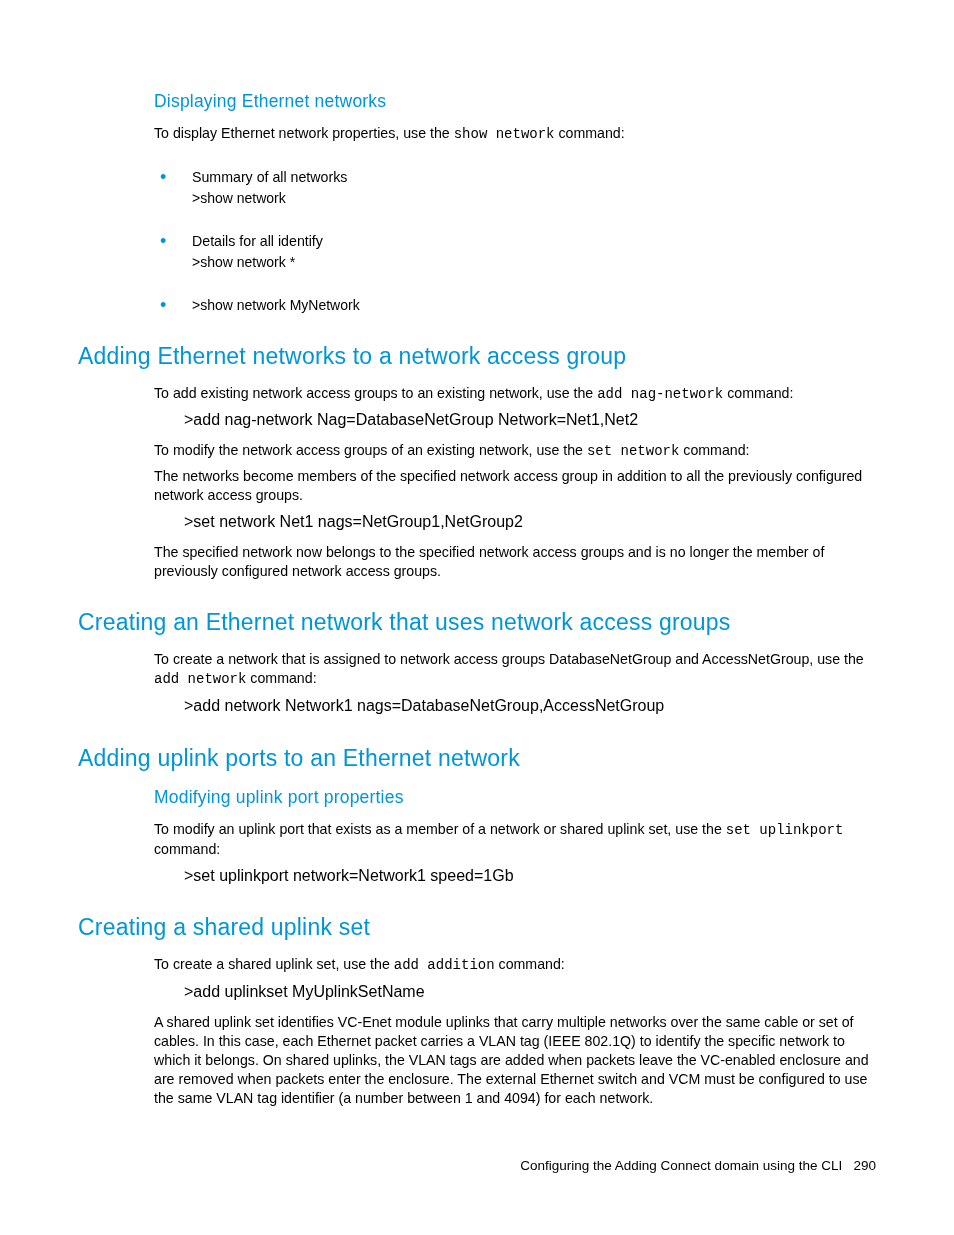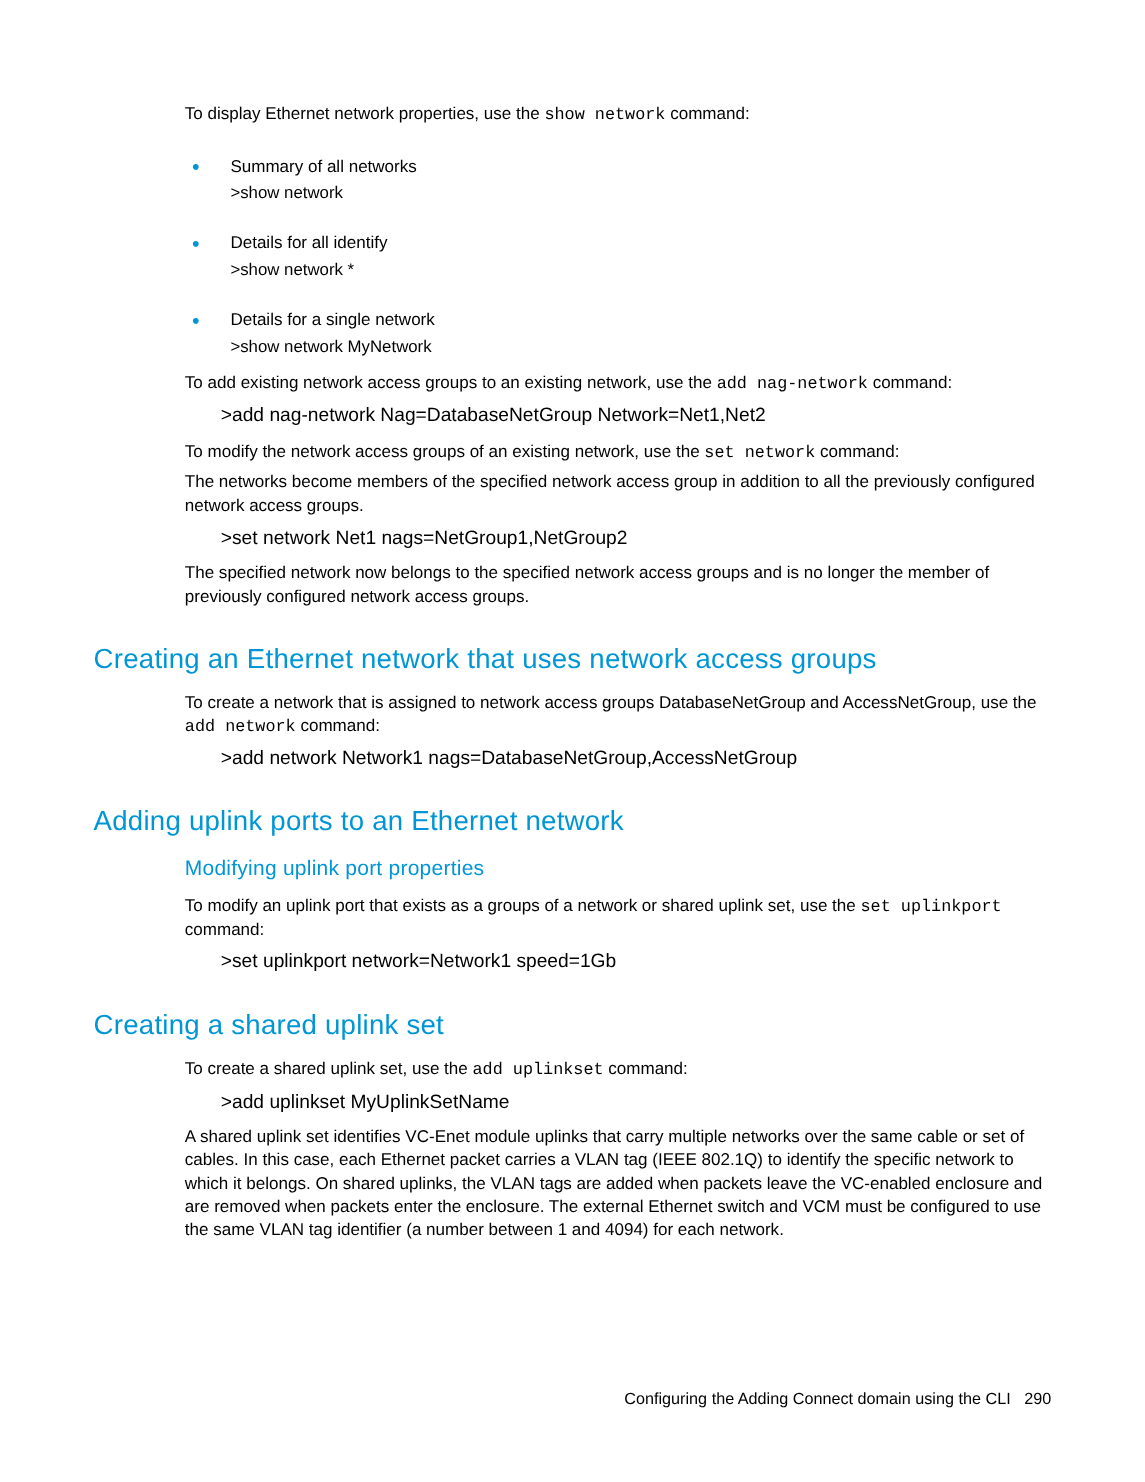--- a/index.html
+++ b/index.html
@@ -81,40 +81,41 @@
     bottom: 60px;
     right: 78px;
     font-size: 13.5px;
   }
 </style>
 </head>
 <body>
 
 <div class="page">
 
+  <h3 class="subsection">Displaying Ethernet networks</h3>
   <div class="body-block">
     <p>
       <span>To display Ethernet network properties, use the </span><code class="mono">show network</code><span> command:</span>
     </p>
     <ul class="bullets">
       <li>
         <span class="li-text">Summary of all networks</span>
         <span class="li-cmd">&gt;show network</span>
       </li>
       <li>
         <span class="li-text">Details for all identify</span>
         <span class="li-cmd">&gt;show network *</span>
       </li>
       <li>
-        <span class="li-text">Details for a single network</span>
         <span class="li-cmd">&gt;show network MyNetwork</span>
       </li>
     </ul>
   </div>
 
+  <h2 class="section">Adding Ethernet networks to a network access group</h2>
   <div class="body-block">
     <p>
       <span>To add existing network access groups to an existing network, use the </span><code class="mono">add nag-network</code><span> command:</span>
     </p>
     <span class="cmdline">&gt;add nag-network Nag=DatabaseNetGroup Network=Net1,Net2</span>
     <p>
       <span>To modify the network access groups of an existing network, use the </span><code class="mono">set network</code><span> command:</span>
     </p>
     <p>The networks become members of the specified network access group in addition to all the previously configured network access groups.</p>
     <span class="cmdline">&gt;set network Net1 nags=NetGroup1,NetGroup2</span>
@@ -127,29 +128,29 @@
       <span>To create a network that is assigned to network access groups DatabaseNetGroup and AccessNetGroup, use the </span><code class="mono">add network</code><span> command:</span>
     </p>
     <span class="cmdline">&gt;add network Network1 nags=DatabaseNetGroup,AccessNetGroup</span>
   </div>
 
   <h2 class="section">Adding uplink ports to an Ethernet network</h2>
 
   <h3 class="subsection">Modifying uplink port properties</h3>
   <div class="body-block">
     <p>
-      <span>To modify an uplink port that exists as a groups of a network or shared uplink set, use the </span><code class="mono">set uplinkport</code><span> command:</span>
+      <span>To modify an uplink port that exists as a member of a network or shared uplink set, use the </span><code class="mono">set uplinkport</code><span> command:</span>
     </p>
     <span class="cmdline">&gt;set uplinkport network=Network1 speed=1Gb</span>
   </div>
 
   <h2 class="section">Creating a shared uplink set</h2>
   <div class="body-block">
     <p>
-      <span>To create a shared uplink set, use the </span><code class="mono">add uplinkset</code><span> command:</span>
+      <span>To create a shared uplink set, use the </span><code class="mono">add addition</code><span> command:</span>
     </p>
     <span class="cmdline">&gt;add uplinkset MyUplinkSetName</span>
     <p>A shared uplink set identifies VC-Enet module uplinks that carry multiple networks over the same cable or set of cables. In this case, each Ethernet packet carries a VLAN tag (IEEE 802.1Q) to identify the specific network to which it belongs. On shared uplinks, the VLAN tags are added when packets leave the VC-enabled enclosure and are removed when packets enter the enclosure. The external Ethernet switch and VCM must be configured to use the same VLAN tag identifier (a number between 1 and 4094) for each network.</p>
   </div>
 
 </div>
 
 <div class="footer">
   <span>Configuring the Adding Connect domain using the CLI</span>&nbsp;&nbsp;&nbsp;<span>290</span>
 </div>

